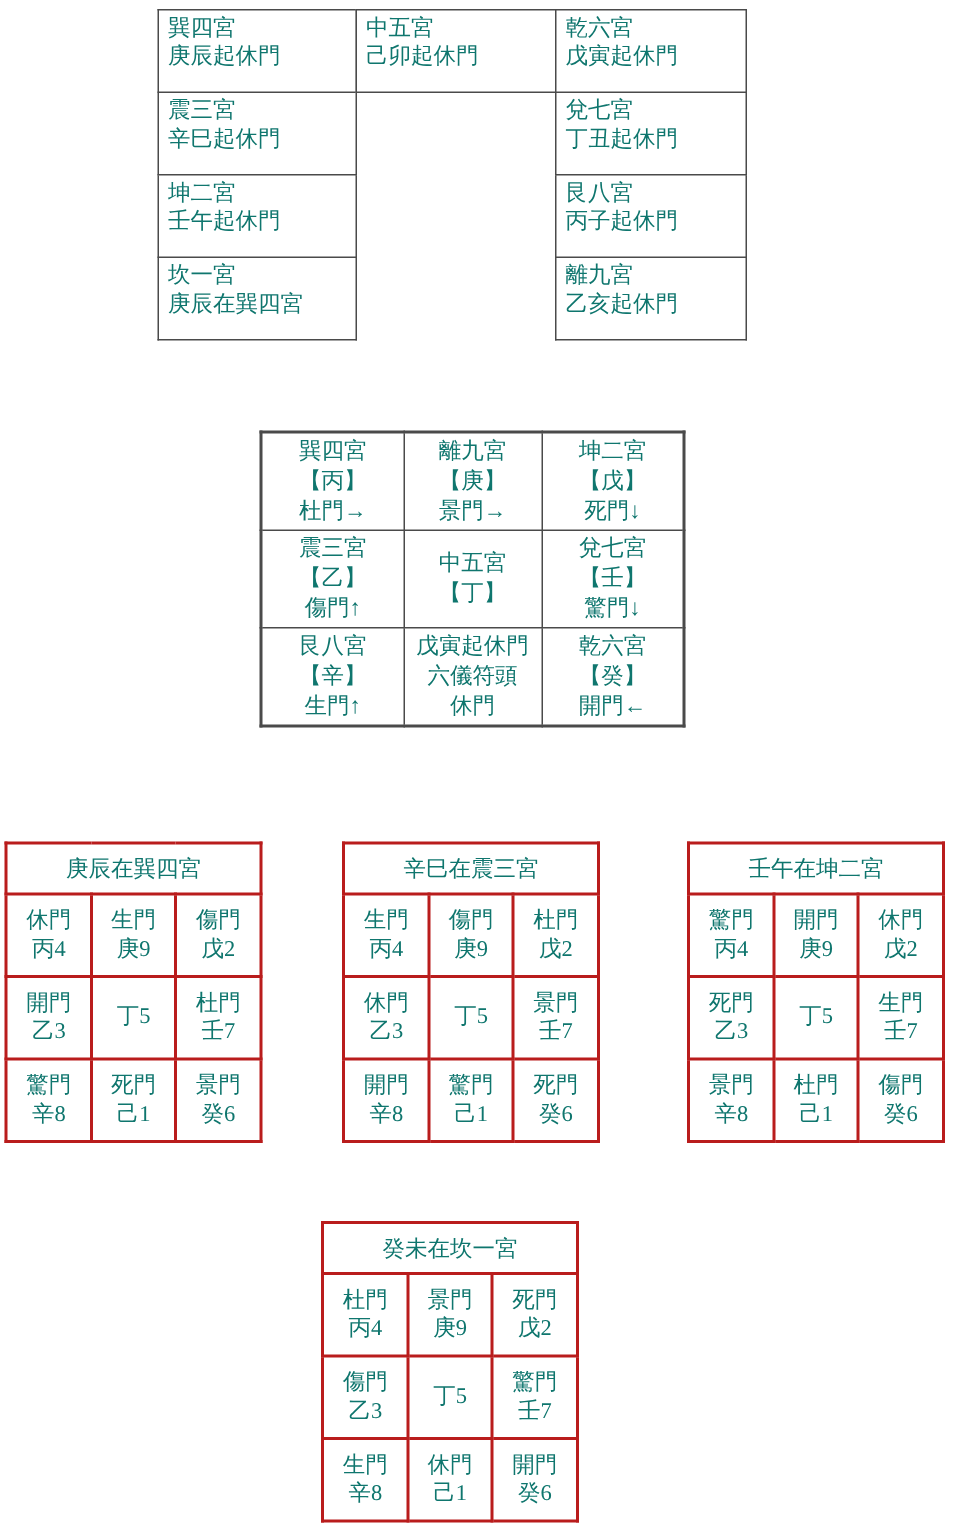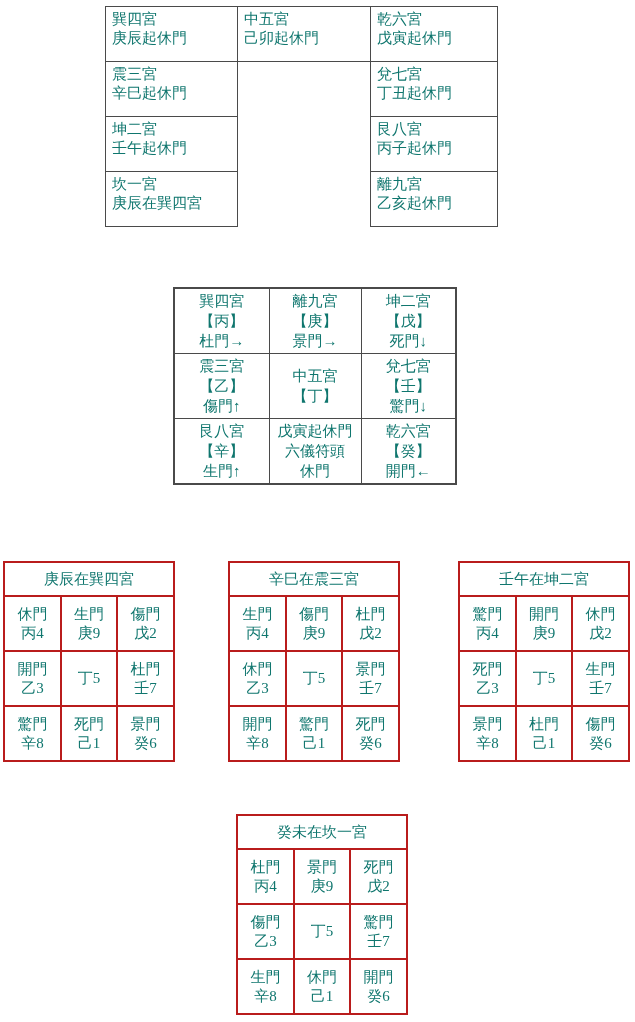--- a/index.html
+++ b/index.html
@@ -230,21 +230,21 @@
       <td class="p-cell">景門
 辛8</td>
       <td class="p-cell">杜門
 己1</td>
       <td class="p-cell">傷門
 癸6</td>
     </tr>
   </tbody>
     </table>
 
-  <table class="p-table" style="left:236px;top:814px;">
+  <table class="p-table" style="left:214px;top:814px;">
     <colgroup>
         <col style="width:57px">
         <col style="width:56px">
         <col style="width:57px">
       </colgroup>
     <tbody>
         <tr>
           <td class="title" colspan="3">癸未在坎一宮</td>
         </tr>
     <tr>

